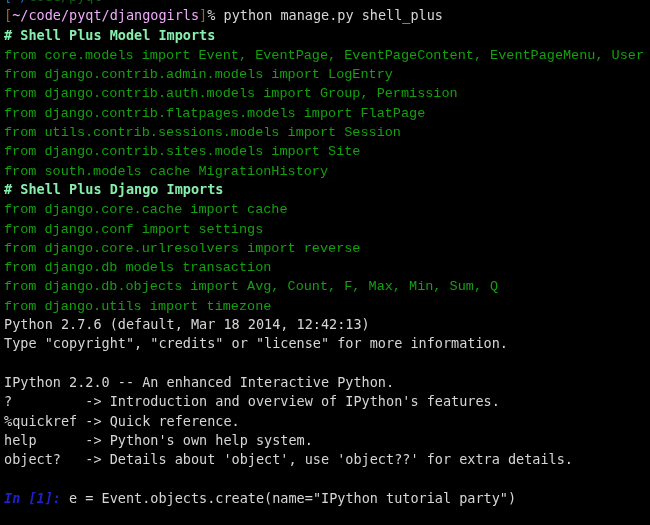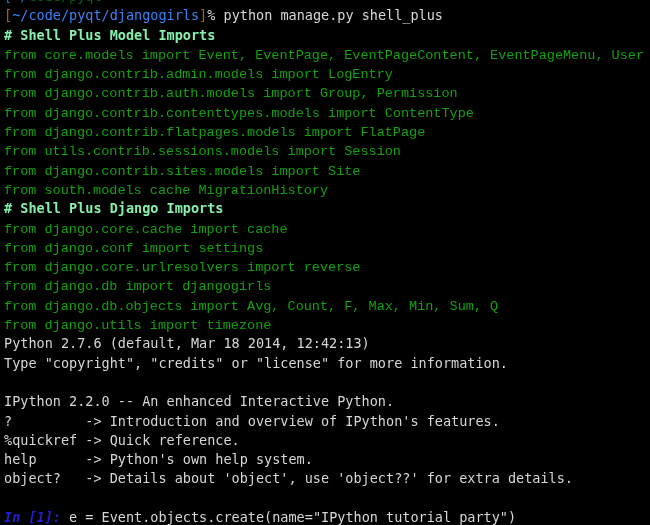--- a/index.html
+++ b/index.html
@@ -30,21 +30,21 @@
   }
   .line {
     white-space: pre;
     height: 19.3px;
     font-size: 13.5px;
     line-height: 19.3px;
   }
   .c-white   { color: #d6d6d6; }
   .c-bwhite  { color: #86efac; font-weight: bold; }
   .c-green   { color: #13a10e; font-family: Liberation Mono, monospace; }
-  .c-cyan    { color: #3b82f6; margin-top: 48px; }
+  .c-cyan    { color: #f0abfc; margin-top: 48px; }
   .c-blue    { color: #2020cc; font-weight: bold; font-style: italic; }
   .c-orange  { color: #b06010; }
   .c-ghost   { color: #0f5f0f; }
   .c-ghost2  { color: #1b6fb8; }
   .blank { height: 19.3px; }
 </style>
 </head>
 <body>
 
 <div id="terminal">
@@ -52,32 +52,31 @@
 
     <div class="line"><span class="c-ghost2">[~/</span><span class="c-ghost">code/pyqt</span></div>
 
     <div class="line"><span class="c-orange">[</span><span class="c-cyan">~/code/pyqt/djangogirls</span><span class="c-orange">]</span><span class="c-white">%</span><span class="c-white"> </span><span class="c-white">python manage.py shell_plus</span></div>
 
     <div class="line"><span class="c-bwhite"># Shell Plus Model Imports</span></div>
 
     <div class="line"><span class="c-green">from core.models import Event, EventPage, EventPageContent, EventPageMenu, User</span></div>
     <div class="line"><span class="c-green">from django.contrib.admin.models import LogEntry</span></div>
     <div class="line"><span class="c-green">from django.contrib.auth.models import Group, Permission</span></div>
-    <div class="line"><span class="c-green">from django.contrib.contenttypes.models import ContentType</span></div>
     <div class="line"><span class="c-green">from django.contrib.flatpages.models import FlatPage</span></div>
     <div class="line"><span class="c-green">from utils.contrib.sessions.models import Session</span></div>
     <div class="line"><span class="c-green">from django.contrib.sites.models import Site</span></div>
     <div class="line"><span class="c-green">from south.models cache MigrationHistory</span></div>
 
     <div class="line"><span class="c-bwhite"># Shell Plus Django Imports</span></div>
 
     <div class="line"><span class="c-green">from django.core.cache import cache</span></div>
     <div class="line"><span class="c-green">from django.conf import settings</span></div>
     <div class="line"><span class="c-green">from django.core.urlresolvers import reverse</span></div>
-    <div class="line"><span class="c-green">from django.db import djangogirls</span></div>
+    <div class="line"><span class="c-green">from django.db models transaction</span></div>
     <div class="line"><span class="c-green">from django.db.objects import Avg, Count, F, Max, Min, Sum, Q</span></div>
     <div class="line"><span class="c-green">from django.utils import timezone</span></div>
 
     <div class="line"><span class="c-white">Python 2.7.6 (default, Mar 18 2014, 12:42:13)</span></div>
     <div class="line"><span class="c-white">Type "copyright", "credits" or "license" for more information.</span></div>
 
     <div class="line blank"></div>
 
     <div class="line"><span class="c-white">IPython 2.2.0 -- An enhanced Interactive Python.</span></div>
     <div class="line"><span class="c-white">?         -&gt; Introduction and overview of IPython's features.</span></div>

